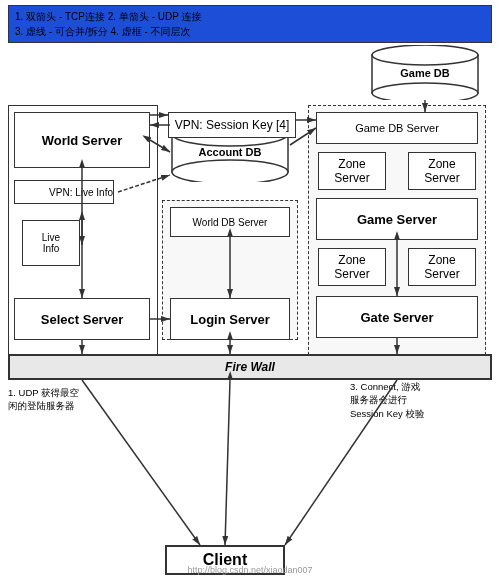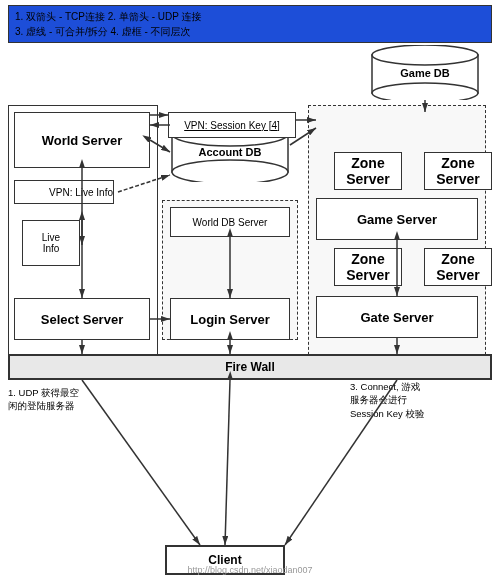--- a/index.html
+++ b/index.html
@@ -114,41 +114,40 @@
       font-weight: bold;
     }
 
     .client-box {
       position: absolute;
       border: 2px solid #333;
       background: #fff;
       display: flex;
       align-items: center;
       justify-content: center;
-      font-size: 12px;
+      font-size: 16px;
       font-weight: bold;
     }
 
     .note-box {
       position: absolute;
       font-size: 9.5px;
       line-height: 1.4;
     }
 
     .zone-server {
       position: absolute;
       border: 1px solid #333;
       background: #fff;
       display: flex;
       align-items: center;
       justify-content: center;
       text-align: center;
-      font-size: 14px;
-      font-weight: bold;
-      margin-left: 16px;
+      font-size: 12px;
+      font-weight: normal;
     }
   </style>
 </head>
 <body>
 
 <div class="diagram-container">
 
   <div class="legend">
     <span>1. 双箭头 - TCP连接        2. 单箭头 - UDP 连接</span><br>
     <span>3. 虚线 - 可合并/拆分     4. 虚框 - 不同层次</span>
@@ -158,20 +157,23 @@
     <svg viewBox="0 0 110 55" xmlns="http://www.w3.org/2000/svg">
       <rect x="2" y="10" width="106" height="38" fill="white" stroke="#333" stroke-width="1.5"></rect>
       <ellipse cx="55" cy="10" rx="53" ry="10" fill="white" stroke="#333" stroke-width="1.5"></ellipse>
       <ellipse cx="55" cy="48" rx="53" ry="10" fill="white" stroke="#333" stroke-width="1.5"></ellipse>
     </svg>
     <span class="cyl-label">Game DB</span>
   </div>
 
   <div class="outer-right" style="left:308px;top:105px;width:178px;height:260px;"></div>
 
+  <div class="box thin" style="left:316px;top:112px;width:162px;height:32px;">
+    <span>Game DB Server</span>
+  </div>
 
   <div class="zone-server" style="left:318px;top:152px;width:68px;height:38px;">
     <span style="white-space:pre-line;">Zone
 Server</span>
   </div>
 
   <div class="zone-server" style="left:408px;top:152px;width:68px;height:38px;">
     <span style="white-space:pre-line;">Zone
 Server</span>
   </div>
@@ -225,25 +227,25 @@
 
   <div class="cylinder" style="left:170px;top:122px;width:120px;height:60px;">
     <svg viewBox="0 0 120 60" xmlns="http://www.w3.org/2000/svg">
       <rect x="2" y="12" width="116" height="38" fill="white" stroke="#333" stroke-width="1.5"></rect>
       <ellipse cx="60" cy="12" rx="58" ry="12" fill="white" stroke="#333" stroke-width="1.5"></ellipse>
       <ellipse cx="60" cy="50" rx="58" ry="12" fill="white" stroke="#333" stroke-width="1.5"></ellipse>
     </svg>
     <span class="cyl-label">Account DB</span>
   </div>
 
-  <div class="box thin" style="left:168px;top:112px;width:128px;height:26px;font-size:10px;font-weight:normal;text-decoration:underline;">
+  <div class="box thin" style="left:168px;top:112px;width:128px;height:26px;font-size:12px;font-weight:normal;">
     <span>VPN: Session Key [4]</span>
   </div>
 
-  <div class="firewall" style="left:8px;top:354px;width:484px;height:26px;">
+  <div class="firewall" style="left:8px;top:354px;width:484px;height:26px;font-style:italic;">
     <span>Fire Wall</span>
   </div>
 
   <div class="note-box" style="left:8px;top:386px;width:130px;">
     <span style="white-space:pre-line;">1. UDP 获得最空
 闲的登陆服务器</span>
   </div>
   <div class="note-box" style="left:350px;top:380px;width:138px;">
     <span style="white-space:pre-line;">3. Connect, 游戏
 服务器会进行

